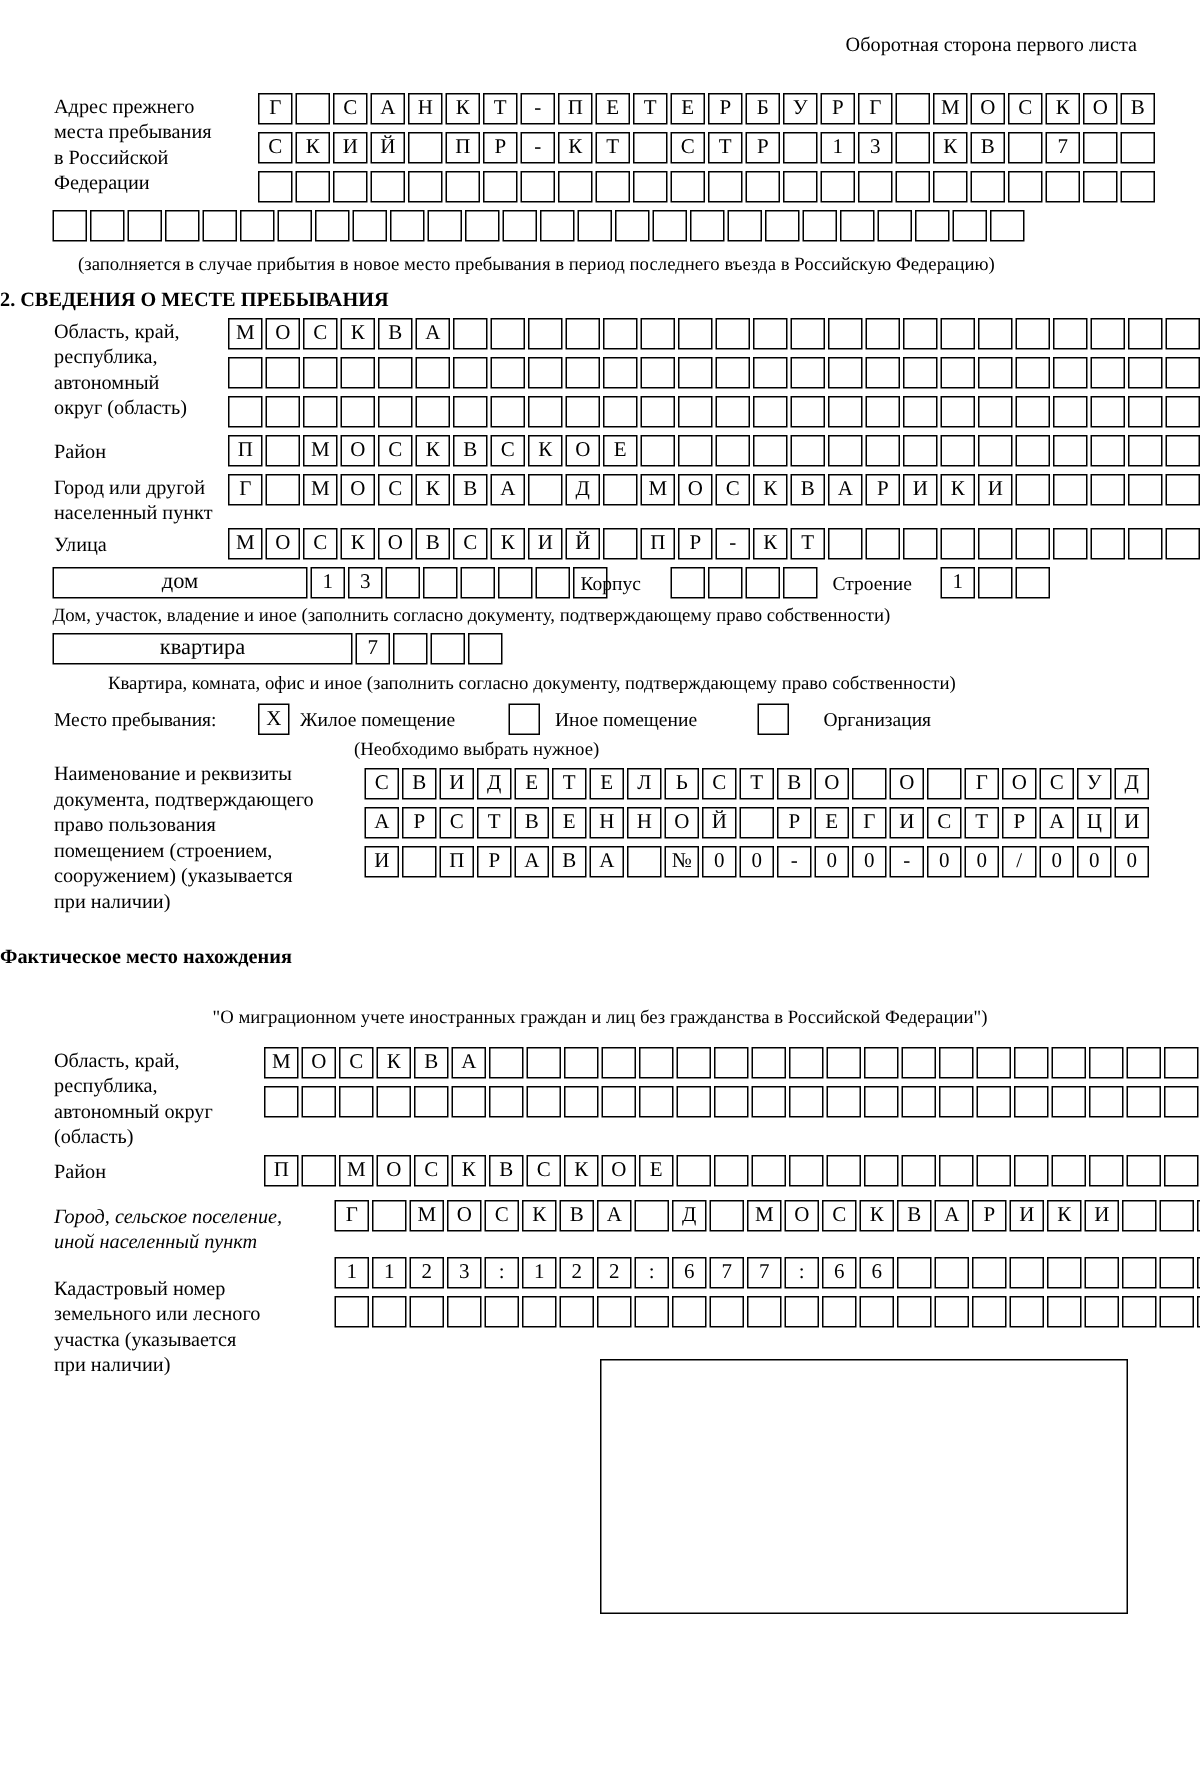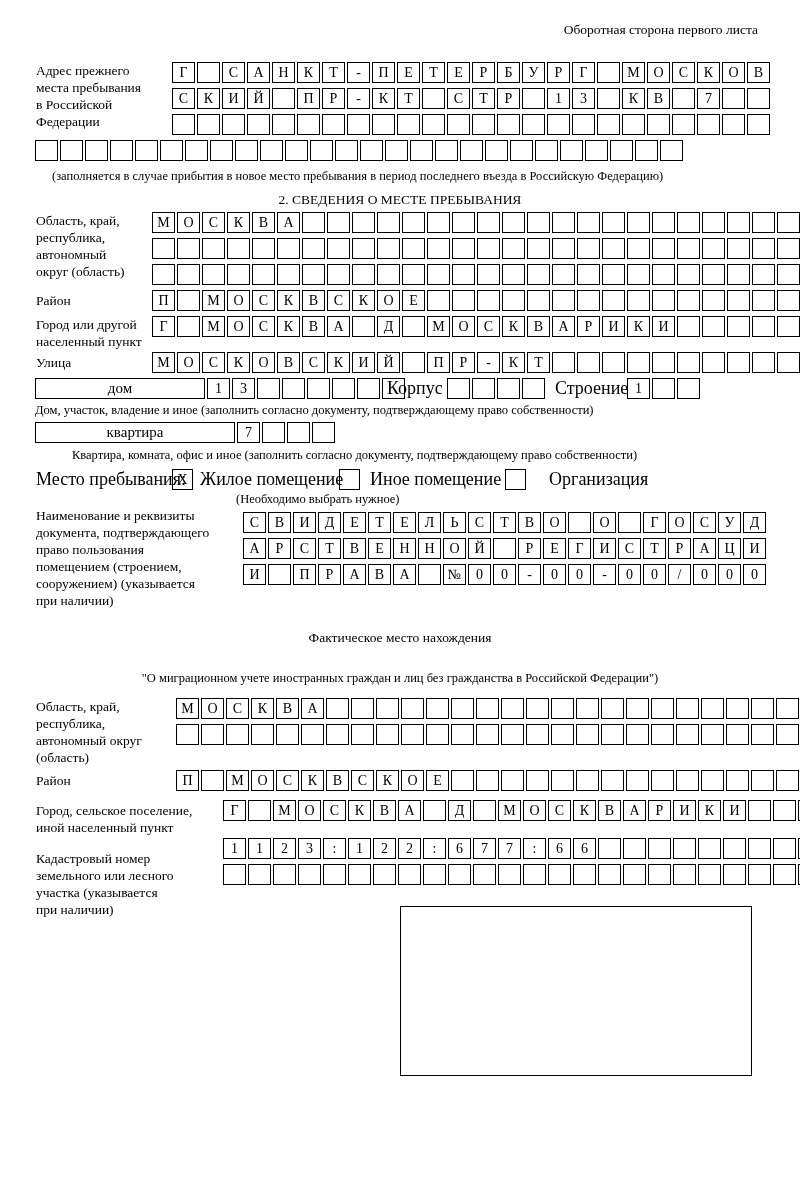--- a/index.html
+++ b/index.html
@@ -31,22 +31,21 @@
     font-size: 13.5px;
     line-height: 17px;
     white-space: pre-line;
   }
   .lbl.small {
     font-size: 12.5px;
   }
   .center-title {
     position: absolute;
     width: 100%;
-    text-align: center;
-    font-weight: normal;
+    font-weight: bold;
     font-size: 13.5px;
   }
   .center-note {
     position: absolute;
     width: 100%;
     text-align: center;
     font-size: 12.5px;
     line-height: 16px;
   }
   
@@ -80,21 +79,21 @@
     width: 21px;
     height: 21px;
     border: 1px solid #000;
     box-sizing: border-box;
     text-align: center;
     font-size: 14px;
     line-height: 19px;
   }
   .inline-lbl {
     position: absolute;
-    font-size: 18px;
+    font-size: 13px;
     line-height: 19px;
   }
   .big-box {
     position: absolute;
     border: 1px solid #000;
     box-sizing: border-box;
   }
   .footnote {
     position: absolute;
     text-align: center;
@@ -610,21 +609,21 @@
       <div class="cell"></div>
       <div class="cell"></div>
       <div class="cell"></div>
       <div class="cell"></div>
       <div class="cell"></div>
       <div class="cell"></div>
       <div class="cell"></div>
       <div class="cell"></div>
     </div>
 
-  <div class="lbl" style="left:36px; top:802px;">Город, сельское поселение,
+  <div class="lbl" style="left:36px; top:802px;font-style:italic;">Город, сельское поселение,
 иной населенный пункт</div>
   <div class="comb" id="a-city" style="left:223px; top:800px;">
       <div class="cell">Г</div>
       <div class="cell"></div>
       <div class="cell">М</div>
       <div class="cell">О</div>
       <div class="cell">С</div>
       <div class="cell">К</div>
       <div class="cell">В</div>
       <div class="cell">А</div>

